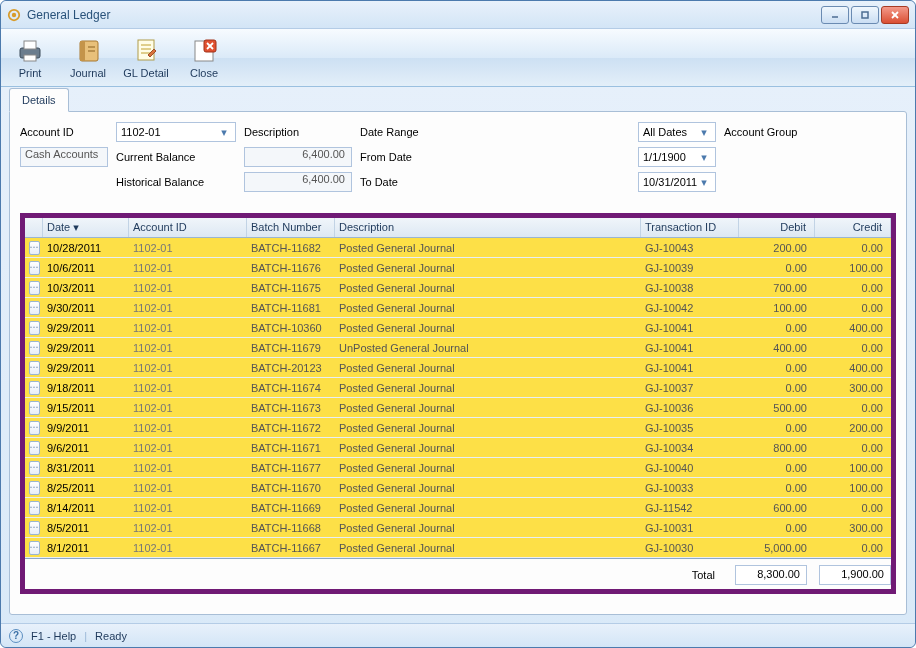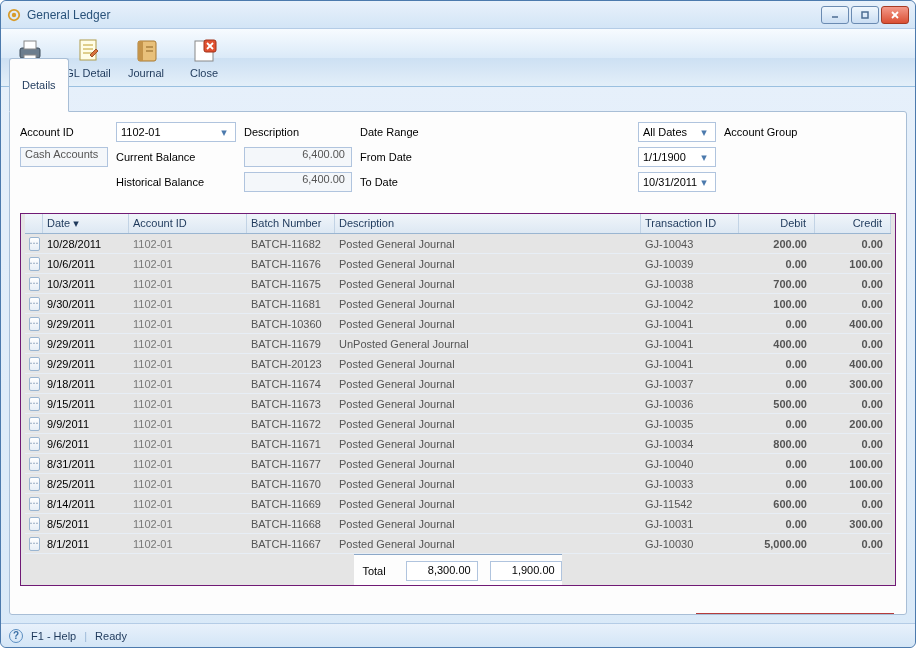--- a/index.html
+++ b/index.html
@@ -8,40 +8,40 @@
     .titlebar { height: 28px; display: flex; align-items: center; padding: 0 6px; background: linear-gradient(#e8f1fb, #d3e5f6); border-bottom: 1px solid #b4cce6; border-radius: 6px 6px 0 0; }
     .titlebar .app-icon { width: 14px; height: 14px; margin-right: 6px; }
     .titlebar .title { flex: 1; color: #29527a; font-size: 12px; }
     .ctrl-btns { display: flex; gap: 2px; }
     .ctrl-btn { width: 28px; height: 18px; border: 1px solid #6a8bb2; border-radius: 3px; display: flex; align-items: center; justify-content: center; background: linear-gradient(#f0f7fd, #cadef3); cursor: pointer; }
     .ctrl-btn.close { background: linear-gradient(#f39a8a, #da4f33); border-color: #a73a23; color: #fff; }
     .toolbar { height: 58px; background: linear-gradient(#f7fbff 0%, #dbeaf8 50%, #cde0f3 51%, #e3eff9 100%); border-bottom: 1px solid #9ac0e0; display: flex; align-items: center; padding: 0 6px; gap: 12px; }
     .tool-btn { width: 46px; height: 52px; display: flex; flex-direction: column; align-items: center; justify-content: center; gap: 2px; border-radius: 3px; cursor: pointer; }
     .tool-btn .label { font-size: 11px; color: #1e395b; }
     .tab-strip { height: 24px; display: flex; align-items: flex-end; padding: 0 8px; background: transparent; }
-    .tab { padding: 20px 12px; background: #fdfdfd; border: 1px solid #a8bed6; border-bottom: 1px solid #fdfdfd; border-radius: 3px 3px 0 0; font-size: 11px; color: #1e395b; cursor: pointer; position: relative; top: 1px; }
+    .tab { padding: 5px 12px; background: #fdfdfd; border: 1px solid #a8bed6; border-bottom: 1px solid #fdfdfd; border-radius: 3px 3px 0 0; font-size: 11px; color: #1e395b; cursor: pointer; position: relative; top: 1px; }
     .content { flex: 1; margin: 0 8px 8px 8px; background: #fdfdfd; border: 1px solid #a8bed6; border-radius: 0 3px 3px 3px; padding: 10px; display: flex; flex-direction: column; gap: 21px; overflow: hidden; }
     .form-grid { display: grid; grid-template-columns: 88px 120px 108px 270px 78px 1fr; gap: 5px 8px; align-items: center; }
     .form-label { font-size: 11px; color: #000; }
     .form-input, .form-combo { height: 20px; border: 1px solid #b0c4de; padding: 0 4px; font-size: 11px; background: #fff; width: 100%; }
     .form-combo { display: flex; align-items: center; justify-content: space-between; cursor: pointer; }
     .combo-arrow { width: 14px; text-align: center; color: #4c7aad; }
     .readonly { background: #f4f7fa; color: #555; }
     .num { text-align: right; padding-right: 6px; }
-    .grid-wrap { flex: 1; border: 1px solid #701a75; display: flex; flex-direction: column; background: #e5e5e5; align-items: center; }
+    .grid-wrap { flex: 1; border: 5px solid #701a75; display: flex; flex-direction: column; background: #fde047; }
     .grid-header { display: grid; grid-template-columns: 18px 86px 118px 88px 306px 98px 76px 76px; background: linear-gradient(#f0f5fa, #dde8f3); border-bottom: 1px solid #9ab5d1; }
     .grid-header > div { padding: 3px 4px; font-size: 11px; color: #1e395b; border-right: 1px solid #c2d3e5; overflow: hidden; white-space: nowrap; }
     .grid-body { flex: 1; overflow-y: auto; }
     .grid-row { display: grid; grid-template-columns: 18px 86px 118px 88px 306px 98px 76px 76px; border-bottom: 1px solid #e7eef6; height: 20px; align-items: center; }
     .grid-row > div { padding: 0 4px; font-size: 11px; overflow: hidden; white-space: nowrap; }
     .grid-row .ellipsis-cell { display: flex; align-items: center; justify-content: center; }
     .ellipsis-btn { width: 14px; height: 14px; border: 1px solid #9ab5d1; background: linear-gradient(#fff,#e7eef6); font-size: 9px; line-height: 10px; text-align: center; cursor: pointer; border-radius: 2px; color: #355a86; }
     .grid-row .dim { color: #777; }
     .grid-row .txt { color: #555; }
-    .grid-row .numcell { text-align: right; color: #555; padding-right: 8px; font-weight: bold; }
+    .grid-row .numcell { text-align: right; color: #555; padding-right: 8px; }
     .grid-row .date { color: #000; }
     .totals { display: flex; justify-content: flex-end; border-top: 1px solid #8ca8c8; padding: 6px 0 4px 0; background: #fdfdfd; }
     .totals-row { display: grid; grid-template-columns: auto 84px 84px; gap: 0; align-items: center; }
     .totals-label { padding: 0 8px; font-size: 11px; text-align: right; }
     .totals-val { border: 1px solid #b0c4de; height: 20px; font-size: 11px; text-align: right; padding: 2px 6px; background: #fff; margin-left: 12px; }
     .balance-row { display: flex; justify-content: flex-end; margin-top: 6px; padding-right: 2px; }
     .balance-box { display: flex; align-items: center; border: 1.5px solid #b53c3c; padding: 2px; }
     .balance-box .bal-label { font-size: 11px; padding: 0 6px; }
     .balance-box .bal-val { border: 1px solid #b0c4de; height: 18px; width: 140px; font-size: 11px; text-align: right; padding: 1px 6px; background: #fff; }
     .statusbar { height: 24px; background: linear-gradient(#e8f1fb, #d3e5f6); border-top: 1px solid #b4cce6; display: flex; align-items: center; padding: 0 8px; gap: 8px; font-size: 11px; color: #1e395b; border-radius: 0 0 6px 6px; }
@@ -85,36 +85,36 @@
     <div class="tool-btn">
       <span><svg width="28" height="26">
             <rect x="4" y="11" width="20" height="10" rx="2" fill="#6b7d8e" stroke="#3d4c5a"></rect>
             <rect x="8" y="4" width="12" height="8" fill="#fff" stroke="#888"></rect>
             <rect x="8" y="18" width="12" height="6" fill="#fff" stroke="#888"></rect>
           </svg></span>
       <span class="label">Print</span>
     </div>
     <div class="tool-btn">
       <span><svg width="28" height="26">
+            <rect x="6" y="4" width="18" height="20" rx="2" fill="#e8c07a" stroke="#a87830"></rect>
+            <rect x="6" y="4" width="5" height="20" fill="#c4944a"></rect>
+            <line x1="14" y1="10" x2="21" y2="10" stroke="#8a6020"></line>
+            <line x1="14" y1="14" x2="21" y2="14" stroke="#8a6020"></line>
+          </svg></span>
+      <span class="label">Journal</span>
+    </div>
+    <div class="tool-btn">
+      <span><svg width="28" height="26">
             <rect x="6" y="3" width="16" height="20" fill="#fffde6" stroke="#b09c4a"></rect>
             <line x1="9" y1="8" x2="19" y2="8" stroke="#c0a030"></line>
             <line x1="9" y1="12" x2="19" y2="12" stroke="#c0a030"></line>
             <line x1="9" y1="16" x2="19" y2="16" stroke="#c0a030"></line>
             <path d="M16 18 L22 12 L24 14 L18 20 Z" fill="#d9733c" stroke="#a0502a"></path>
           </svg></span>
       <span class="label">GL Detail</span>
-    </div>
-    <div class="tool-btn">
-      <span><svg width="28" height="26">
-            <rect x="6" y="4" width="18" height="20" rx="2" fill="#e8c07a" stroke="#a87830"></rect>
-            <rect x="6" y="4" width="5" height="20" fill="#c4944a"></rect>
-            <line x1="14" y1="10" x2="21" y2="10" stroke="#8a6020"></line>
-            <line x1="14" y1="14" x2="21" y2="14" stroke="#8a6020"></line>
-          </svg></span>
-      <span class="label">Journal</span>
     </div>
     <div class="tool-btn">
       <span><svg width="28" height="26">
             <rect x="5" y="4" width="18" height="20" fill="#fff" stroke="#888"></rect>
             <rect x="14" y="3" width="12" height="12" rx="2" fill="#e05030" stroke="#a03018"></rect>
             <line x1="17" y1="6" x2="23" y2="12" stroke="#fff" stroke-width="1.8"></line>
             <line x1="23" y1="6" x2="17" y2="12" stroke="#fff" stroke-width="1.8"></line>
           </svg></span>
       <span class="label">Close</span>
     </div>

